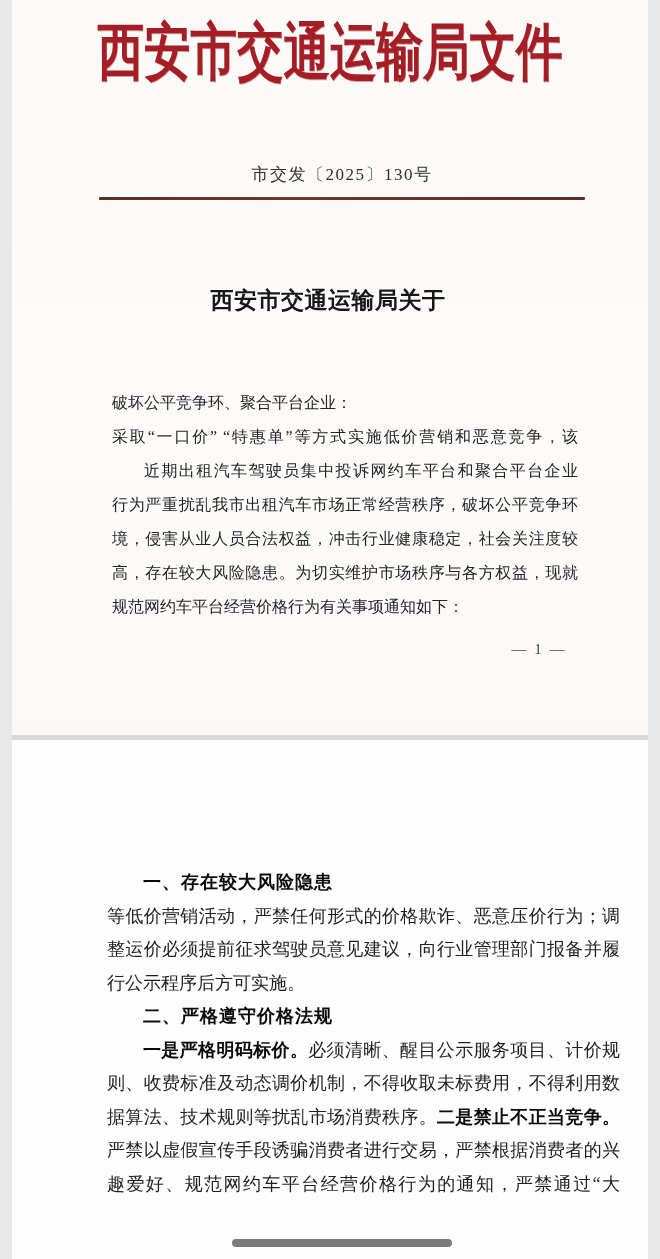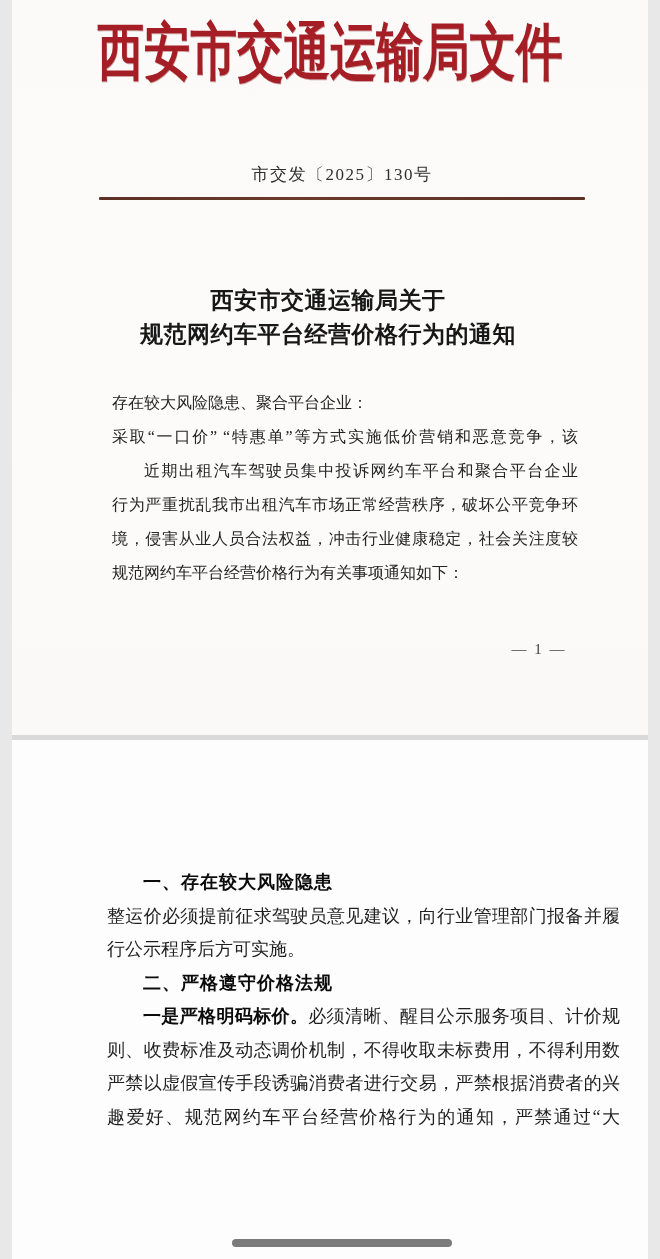--- a/index.html
+++ b/index.html
@@ -75,41 +75,43 @@
 <div class="screen">
   <div class="page1-bg"></div>
   <div class="page2-bg"></div>
 
   <div class="red-title">西安市交通运输局文件</div>
   <div class="doc-no">市交发〔2025〕130号</div>
   <div class="red-rule"></div>
 
   <div class="doc-title">
     <div>西安市交通运输局关于</div>
-    <div>规范网约车平台经营价格行为的通知</div>
   </div>
 
   <div class="body1">
-    <div class="ln">存在较大风险隐患、聚合平台企业：</div>
+    <div class="ln">破坏公平竞争环、聚合平台企业：</div>
     <div class="ln j">采取“一口价” “特惠单”等方式实施低价营销和恶意竞争，该</div>
     <div class="ln j ind1">近期出租汽车驾驶员集中投诉网约车平台和聚合平台企业</div>
     <div class="ln j">行为严重扰乱我市出租汽车市场正常经营秩序，破坏公平竞争环</div>
     <div class="ln j">境，侵害从业人员合法权益，冲击行业健康稳定，社会关注度较</div>
+    <div class="ln j">高，存在较大风险隐患。为切实维护市场秩序与各方权益，现就</div>
     <div class="ln">规范网约车平台经营价格行为有关事项通知如下：</div>
   </div>
 
   <div class="pageno">— 1 —</div>
 
   <div class="divider"></div>
 
   <div class="body2">
     <div class="ln h ind2">一、存在较大风险隐患</div>
+    <div class="ln j">等低价营销活动，严禁任何形式的价格欺诈、恶意压价行为；调</div>
     <div class="ln j">整运价必须提前征求驾驶员意见建议，向行业管理部门报备并履</div>
     <div class="ln">行公示程序后方可实施。</div>
     <div class="ln h ind2">二、严格遵守价格法规</div>
     <div class="ln j ind2"><span class="hb">一是严格明码标价。</span><span>必须清晰、醒目公示服务项目、计价规</span></div>
     <div class="ln j">则、收费标准及动态调价机制，不得收取未标费用，不得利用数</div>
+    <div class="ln j"><span>据算法、技术规则等扰乱市场消费秩序。</span><span class="hb">二是禁止不正当竞争。</span></div>
     <div class="ln j">严禁以虚假宣传手段诱骗消费者进行交易，严禁根据消费者的兴</div>
     <div class="ln j">趣爱好、规范网约车平台经营价格行为的通知，严禁通过“大</div>
   </div>
 
   <div class="bar"></div>
 </div>
 
 </body></html>

